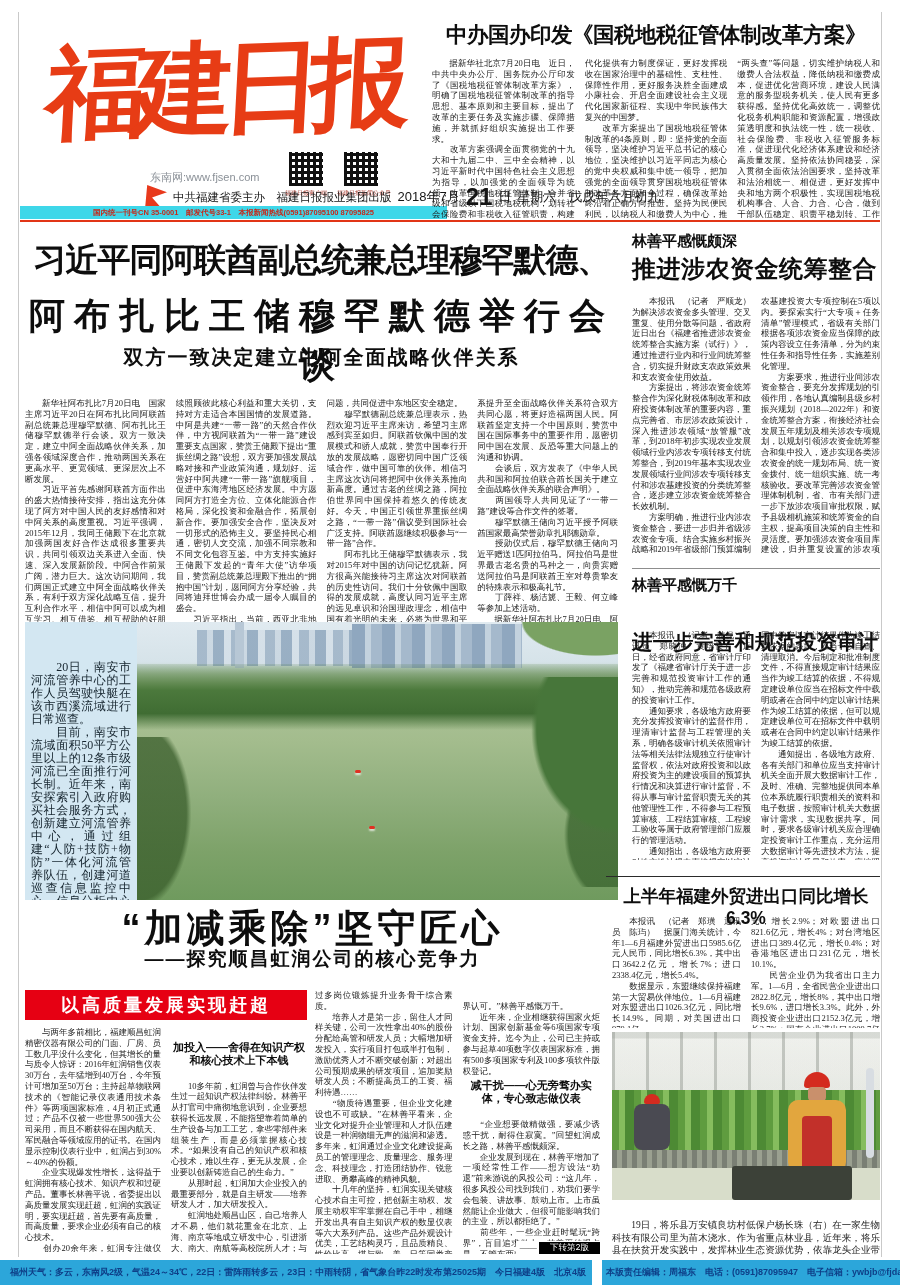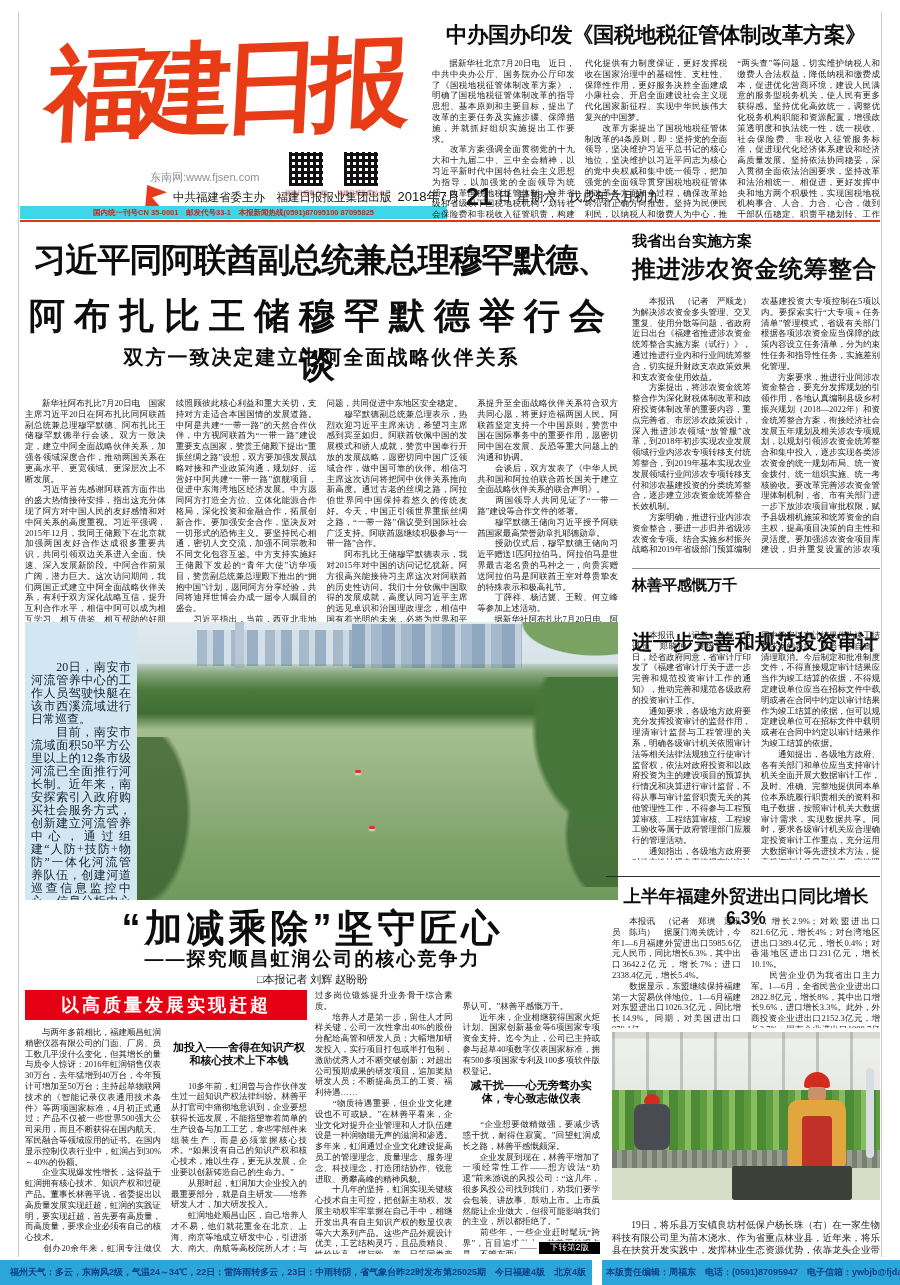--- a/index.html
+++ b/index.html
@@ -141,21 +141,21 @@
 　　阿布扎比王储穆罕默德表示，我对2015年对中国的访问记忆犹新。阿方很高兴能接待习主席这次对阿联酋的历史性访问。我们十分钦佩中国取得的发展成就，高度认同习近平主席的远见卓识和治国理政理念，相信中国有着光明的未来，必将为世界和平和人类进步作出更大贡献。阿中在政治、经济、金融、科技、能源、人文等广泛领域拥有巨大合作潜力，深化同兄弟般中国的传统、战略、友好关系始终是阿联酋对外关系的重中之重。阿中关</div>
     <div class="ncol">系提升至全面战略伙伴关系符合双方共同心愿，将更好造福两国人民。阿联酋坚定支持一个中国原则，赞赏中国在国际事务中的重要作用，愿密切同中国在发展、反恐等重大问题上的沟通和协调。
 　　会谈后，双方发表了《中华人民共和国和阿拉伯联合酋长国关于建立全面战略伙伴关系的联合声明》。
 　　两国领导人共同见证了“一带一路”建设等合作文件的签署。
 　　穆罕默德王储向习近平授予阿联酋国家最高荣誉勋章扎耶德勋章。
 　　授勋仪式后，穆罕默德王储向习近平赠送1匹阿拉伯马。阿拉伯马是世界最古老名贵的马种之一，向贵宾赠送阿拉伯马是阿联酋王室对尊贵挚友的特殊表示和极高礼节。
 　　丁薛祥、杨洁篪、王毅、何立峰等参加上述活动。
 　　据新华社阿布扎比7月20日电　阿联酋阿布扎比王储穆罕默德和副总统兼总理穆罕默德20日在总统府大厅共同举行隆重盛大仪式，欢迎国家主席习近平对阿联酋进行国事访问。</div>
   </div>
 
-  <div class="abs kicker" style="left:632px;top:232px;">我省出台实施方案</div>
+  <div class="abs kicker" style="left:632px;top:232px;">林善平感慨颇深</div>
   <div class="abs hl" style="left:632px;top:253px;width:248px;font-size:24px;letter-spacing:0.5px;">推进涉农资金统筹整合</div>
   <div class="abs colrow" style="left:632px;top:296px;width:248px;height:260px;">
     <div class="ncol">　　本报讯　（记者　严顺龙）　为解决涉农资金多头管理、交叉重复、使用分散等问题，省政府近日出台《福建省推进涉农资金统筹整合实施方案（试行）》，通过推进行业内和行业间统筹整合，切实提升财政支农政策效果和支农资金使用效益。
 　　方案提出，将涉农资金统筹整合作为深化财税体制改革和政府投资体制改革的重要内容，重点完善省、市层涉农政策设计，深入推进涉农领域“放管服”改革，到2018年初步实现农业发展领域行业内涉农专项转移支付统筹整合，到2019年基本实现农业发展领域行业间涉农专项转移支付和涉农基建投资的分类统筹整合，逐步建立涉农资金统筹整合长效机制。
 　　方案明确，推进行业内涉农资金整合，要进一步归并省级涉农资金专项。结合实施乡村振兴战略和2019年省级部门预算编制工作要求，按照涉农专项转移支付和涉农基建投资两大类，对行业内交叉重复的涉农资金予以清理整合，原则上省直涉农部门涉农专项转移支付和省发改委涉</div>
     <div class="ncol">农基建投资大专项控制在5项以内。要探索实行“大专项＋任务清单”管理模式，省级有关部门根据各项涉农资金应当保障的政策内容设立任务清单，分为约束性任务和指导性任务，实施差别化管理。
 　　方案要求，推进行业间涉农资金整合，要充分发挥规划的引领作用，各地认真编制县级乡村振兴规划（2018—2022年）和资金统筹整合方案，衔接经济社会发展五年规划及相关涉农专项规划，以规划引领涉农资金统筹整合和集中投入，逐步实现各类涉农资金的统一规划布局、统一资金拨付、统一组织实施、统一考核验收。要改革完善涉农资金管理体制机制，省、市有关部门进一步下放涉农项目审批权限，赋予县级相机施策和统筹资金的自主权，提高项目决策的自主性和灵活度。要加强涉农资金项目库建设，归并重复设置的涉农项目。要加强涉农资金监管，防止借统筹整合名义挪用涉农资金。从2018年起取消财政扶贫资金整合试点，一并纳入全省涉农资金统筹整合范围。</div>
   </div>
 
   <div class="abs rule" style="left:632px;top:568px;width:248px;"></div>
@@ -183,21 +183,20 @@
     <div class="hill"></div>
     <div class="treeband"></div>
     <div class="treeright"></div>
     <div class="shadowleft"></div>
     <div class="kayak" style="left:218px;top:148px;"></div>
     <div class="kayak" style="left:232px;top:204px;"></div>
   </div>
 
   <div class="abs hl" style="left:25px;top:903px;width:575px;font-size:38px;text-align:center;letter-spacing:4px;">“加减乘除”坚守匠心</div>
   <div class="abs hl" style="left:25px;top:946px;width:575px;font-size:19px;text-align:center;letter-spacing:2px;">——探究顺昌虹润公司的核心竞争力</div>
-  <div class="abs" style="left:25px;top:972px;width:575px;font-size:11px;text-align:center;">□本报记者 刘辉 赵盼盼</div>
 
   <div class="abs" style="left:25px;top:990px;width:282px;height:264px;">
     <div class="redbox">以高质量发展实现赶超</div>
     <div class="colrow" style="margin-top:7px;height:225px;">
       <div class="ncol">　　与两年多前相比，福建顺昌虹润精密仪器有限公司的门面、厂房、员工数几乎没什么变化，但其增长的量与质令人惊讶：2016年虹润销售仪表30万台，去年猛增到40万台，今年预计可增加至50万台；主持起草物联网技术的《智能记录仪表通用技术条件》等两项国家标准，4月初正式通过；产品不仅被一些世界500强大公司采用，而且不断获得在国内航天、军民融合等领域应用的证书。在国内显示控制仪表行业中，虹润占到30%～40%的份额。
 　　企业实现爆发性增长，这得益于虹润拥有核心技术、知识产权和过硬产品。董事长林善平说，省委提出以高质量发展实现赶超，虹润的实践证明，要实现赶超，首先要有高质量，而高质量，要求企业必须有自己的核心技术。
 　　创办20余年来，虹润专注做仪表，坚守实业初心与匠心，认真做好“加减乘除”。</div>
       <div class="ncol">
         <div class="subhd">加投入——舍得在知识产权和核心技术上下本钱</div>
         <span>　　10多年前，虹润曾与合作伙伴发生过一起知识产权法律纠纷。林善平从打官司中痛彻地意识到，企业要想获得长远发展，不能指望靠着简单的生产设备与加工工艺，拿些零部件来组装生产，而是必须掌握核心技术。“如果没有自己的知识产权和核心技术，难以生存，更无从发展，企业要以创新铸造自己的生命力。”

